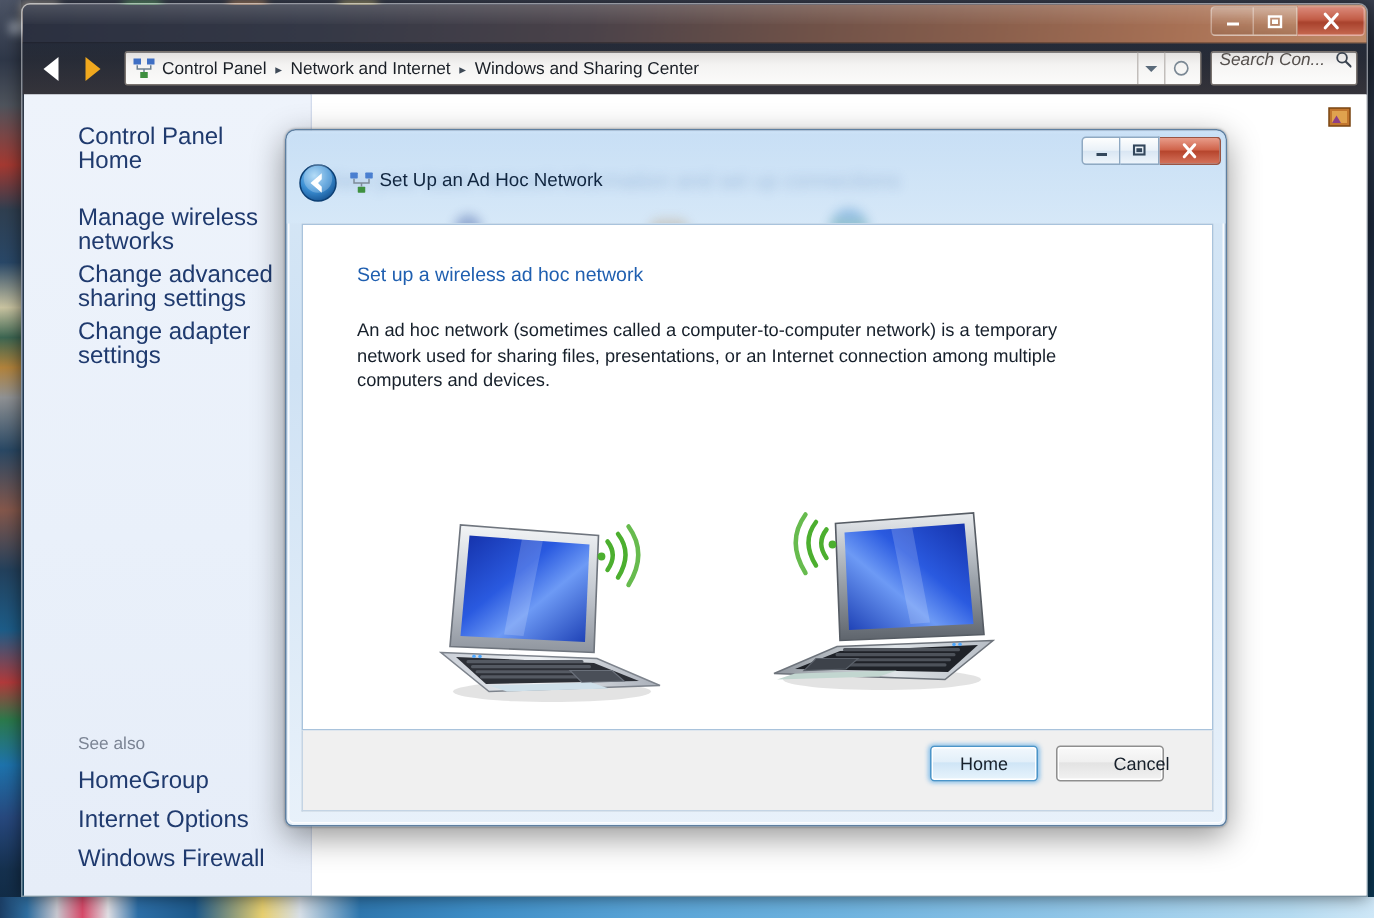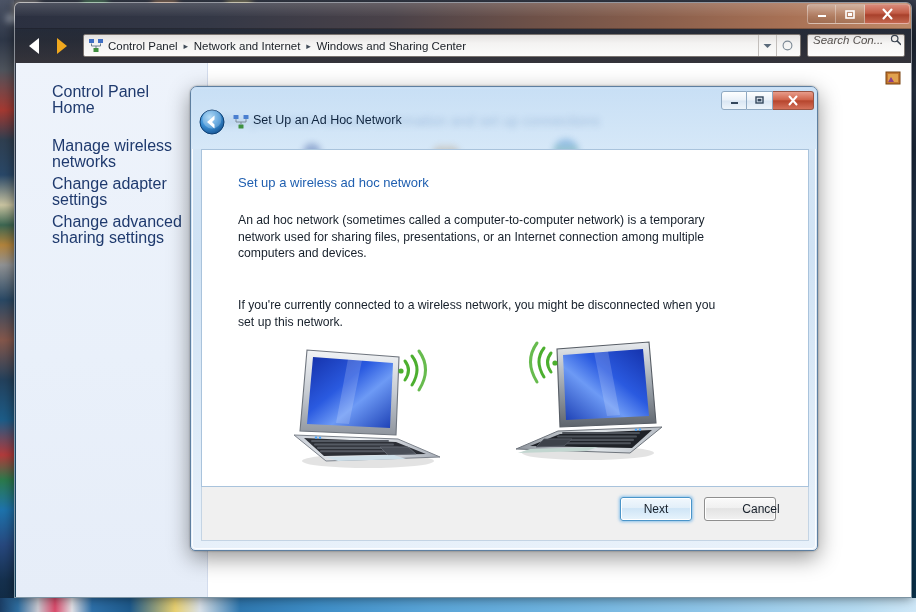--- a/index.html
+++ b/index.html
@@ -528,23 +528,29 @@
       </svg>
     </div>
   </div>
 
   <div id="explorer-body">
 
     <div id="sidebar">
       <a class="side-link" href="#">Control Panel Home</a>
       <div class="side-gap"></div>
       <a class="side-link" href="#">Manage wireless networks</a>
+      <a class="side-link" href="#">Change advanced sharing settings</a>
       <a class="side-link" href="#">Change adapter settings</a>
-      <a class="side-link" href="#">Change advanced sharing settings</a>
-
+
+      <div id="see-also">
+        <div id="see-also-title">See also</div>
+        <a class="side-link" href="#">HomeGroup</a>
+        <a class="side-link" href="#">Internet Options</a>
+        <a class="side-link" href="#">Windows Firewall</a>
+      </div>
     </div>
 
     <div id="content-pane">
       <div id="bg-page">
         <div id="bg-page-heading">
           <span class="dim">View your basic </span><span>network information and set up connections</span>
         </div>
 
         <svg style="position:absolute;left:98px;top:52px;" width="26" height="26" viewBox="0 0 26 26">
           <circle cx="13" cy="13" r="9" fill="#2f4f9a"></circle>
@@ -637,21 +643,20 @@
     <rect x="5.5" y="10.5" width="5" height="4" rx="0.5" fill="#3f9140"></rect>
     <path d="M3 5.2 L3 8 L13 8 L13 5.2 M8 8 L8 10.4" stroke="#7d8b98" stroke-width="1" fill="none"></path>
   </svg>
 
   <div id="dlg-title">Set Up an Ad Hoc Network</div>
 
   <div id="dlg-panel">
     <div id="dlg-heading">Set up a wireless ad hoc network</div>
 
     <div class="dlg-para" id="dlg-p1">An ad hoc network (sometimes called a computer-to-computer network) is a temporary network used for sharing files, presentations, or an Internet connection among multiple computers and devices.</div>
-    <div class="dlg-para" id="dlg-p3">If you're currently connected to a wireless network, you might be disconnected when you set up this network.</div>
 
     <div id="laptops">
 
       <div class="laptop" id="laptop-left">
         <svg width="180" height="140" viewBox="0 0 180 140">
           <defs>
             <linearGradient id="scrL" x1="0" y1="0" x2="1" y2="1">
               <stop offset="0%" stop-color="#1430a8"></stop>
               <stop offset="40%" stop-color="#2a5ae0"></stop>
               <stop offset="62%" stop-color="#6d9af5"></stop>
@@ -746,16 +751,16 @@
             <path d="M44 13 q-10 13 0 29"></path>
             <path d="M37 8 q-13 18 0 39" opacity=".85"></path>
           </g>
           <circle cx="55" cy="28" r="2.6" fill="#4caf2f"></circle>
         </svg>
       </div>
     </div>
   </div>
 
   <div id="dlg-buttons">
-    <div class="dlg-btn" id="btn-next">Next</div>
+    <div class="dlg-btn" id="btn-next">Home</div>
     <div class="dlg-btn" id="btn-cancel">Cancel</div>
   </div>
 </div>
 
 </body></html>

